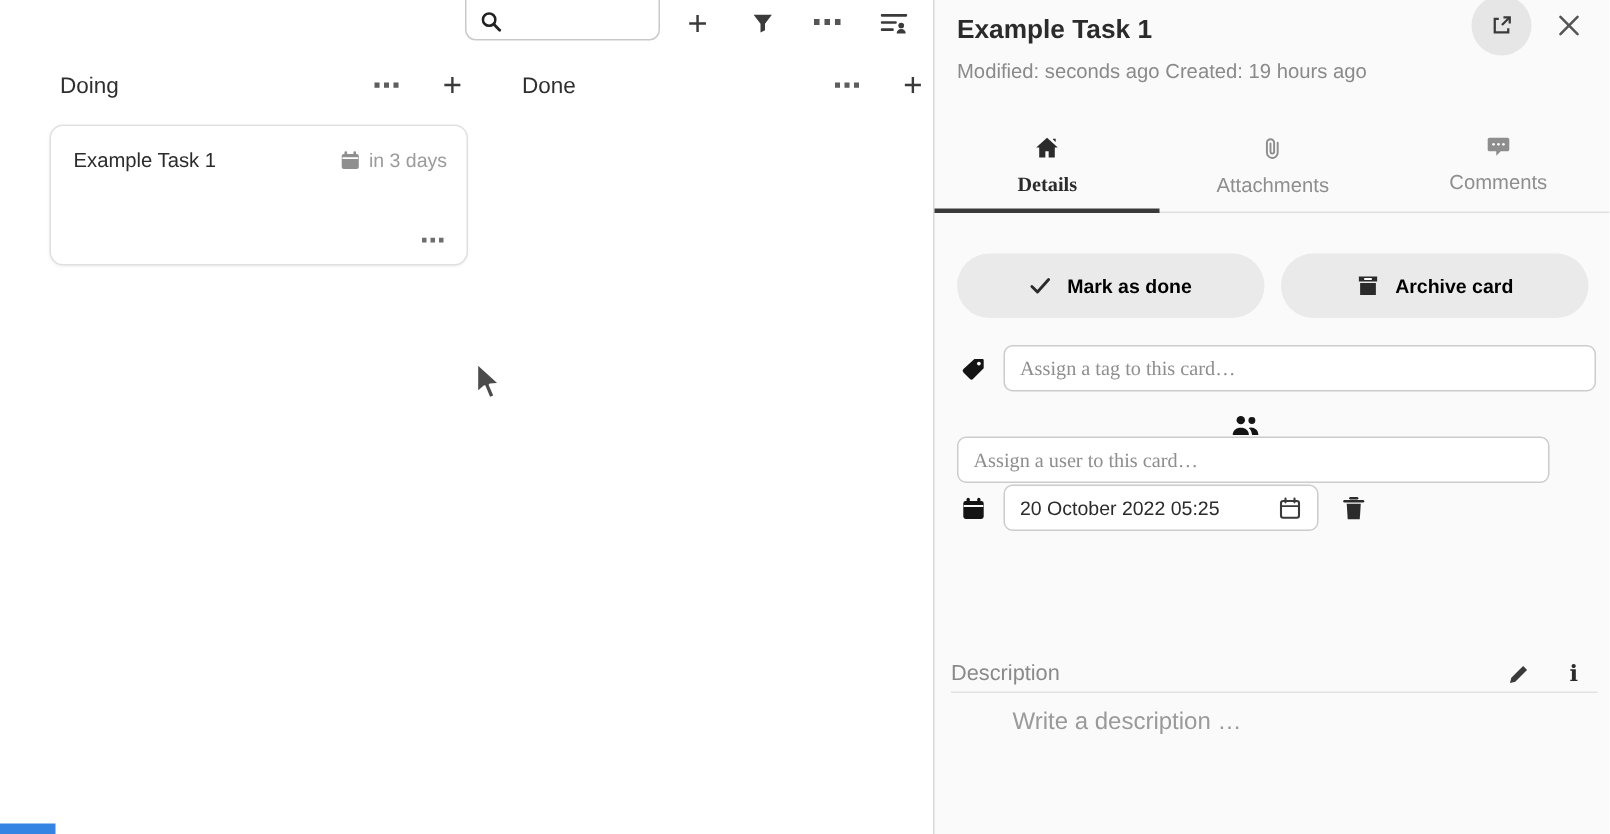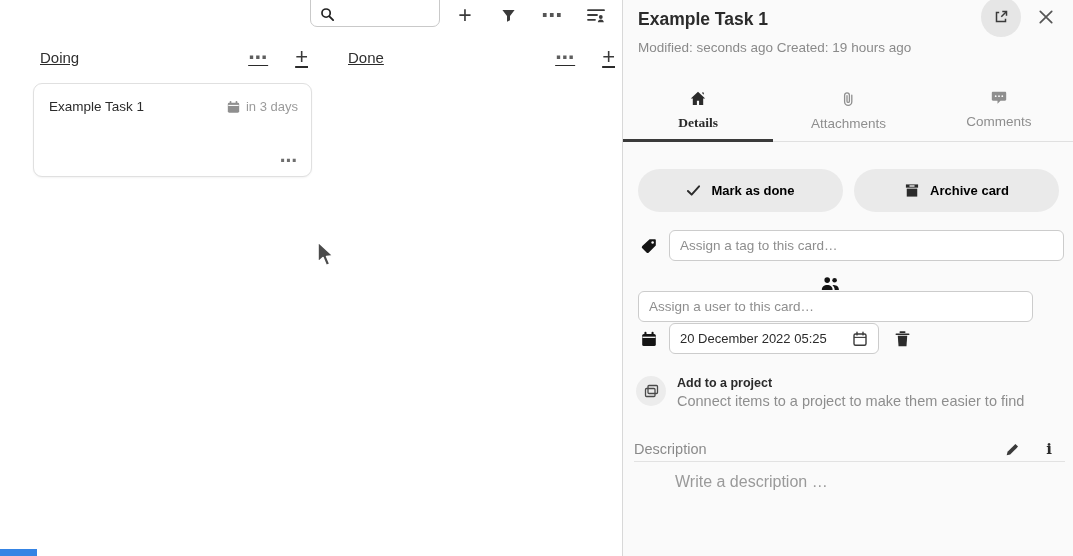--- a/index.html
+++ b/index.html
@@ -27,21 +27,21 @@
     position: absolute; top: 2px; width: 26px; height: 26px;
     display: flex; align-items: center; justify-content: center;
     color: #3a3a3a; cursor: default;
   }
   .tb-plus  { left: 452px; font-size: 23px; font-weight: 300; line-height: 24px; }
   .tb-filter{ left: 495px; }
   .tb-more  { left: 539px; font-size: 21px; font-weight: 700; color: #555; letter-spacing: 1px; }
   .tb-view  { left: 583px; }
 
   
-  .column { position: absolute; top: 40px; text-decoration: underline; }
+  .column { position: absolute; top: 40px; }
   .col-doing { left: 25px;  width: 293px; }
   .col-done  { left: 333px; width: 292px; }
   .col-header { display: flex; align-items: center; height: 34px; padding: 0 10px 0 15px; }
   .col-title { flex: 1; font-size: 15px; color: #2f2f2f; }
   .col-menu  { font-size: 19px; color: #5e5e5e; font-weight: 700; margin-right: 27px; letter-spacing: 1px; }
   .col-add   { font-size: 22px; font-weight: 300; color: #3a3a3a; line-height: 20px; }
 
   .kcard {
     position: absolute; left: 8px; top: 43px; width: 279px; height: 94px;
     background: #fff; border: 1px solid #e0e0e0; border-radius: 9px;
@@ -85,21 +85,21 @@
   .pill {
     flex: 1; height: 43px; border-radius: 22px; background: #eaeaea;
     display: flex; align-items: center; justify-content: center; gap: 10px;
     font-size: 13px; font-weight: 700; color: #000000;
   }
 
   .field-row { position: absolute; left: 15px; display: flex; align-items: center; }
   .row-icon { width: 21px; margin-right: 10px; display: flex; justify-content: center; }
   .assign-input {
     width: 395px; height: 31px; background: #fff; border: 1px solid #ccc; border-radius: 6px;
-    font-size: 13.5px; padding: 0 10px; color: #2b2b2b; outline: none; font-family: Liberation Sans, sans-serif;
+    font-size: 13.5px; padding: 0 10px; color: #2b2b2b; outline: none; font-family: Liberation Serif, serif;
   }
   .assign-input::placeholder { color: #8e8e8e; }
   .row-tag  { top: 230px; }
   .row-user { top: 276px; flex-direction: column; }
   .row-date { top: 323px; }
   .date-field {
     width: 210px; height: 31px; background: #fff; border: 1px solid #ccc; border-radius: 6px;
     display: flex; align-items: center; padding: 0 10px; gap: 8px;
   }
   .date-value { flex: 1; font-size: 13px; color: #2b2b2b; }
@@ -292,52 +292,38 @@
   <div class="field-row row-date">
     <span class="row-icon">
       <svg width="16" height="16" viewBox="0 0 16 16">
           <rect x="1.2" y="3" width="13.6" height="12" rx="1.6" fill="#141414"></rect>
           <rect x="3.4" y="0.8" width="2.1" height="3.2" rx="1" fill="#141414"></rect>
           <rect x="10.5" y="0.8" width="2.1" height="3.2" rx="1" fill="#141414"></rect>
           <path d="M1.5 6.3h13" stroke="#fafafa" stroke-width="1.3"></path>
         </svg>
     </span>
     <div class="date-field">
-      <span class="date-value">20 December 2022 05:25</span>
+      <span class="date-value">20 October 2022 05:25</span>
       <span>
         <svg width="16" height="16" viewBox="0 0 16 16" fill="none" stroke="#3a3a3a">
             <rect x="2" y="3" width="12" height="11.2" rx="1.5" stroke-width="1.4"></rect>
             <path d="M2 6.4h12" stroke-width="1.1"></path>
             <path d="M5 1.3v2.6M11 1.3v2.6" stroke-width="1.4" stroke-linecap="round"></path>
           </svg>
       </span>
     </div>
     <span class="trash-btn">
       <svg width="15" height="16" viewBox="0 0 14 16">
           <path d="M.8 3.2h12.4" stroke="#2b2b2b" stroke-width="1.6" stroke-linecap="round"></path>
           <path d="M4.8 1.1h4.4" stroke="#2b2b2b" stroke-width="1.7" stroke-linecap="round"></path>
           <path d="M2.3 4.8h9.4l-.7 10.4H3z" fill="#2b2b2b"></path>
         </svg>
     </span>
   </div>
 
-  <div class="project-row">
-    <div class="project-circle">
-      <span>
-        <svg width="17" height="16" viewBox="0 0 17 16" fill="none" stroke="#4a4a4a" stroke-width="1.3">
-            <rect x="5" y="2.5" width="9.5" height="8" rx="1"></rect>
-            <rect x="2.5" y="5.5" width="9.5" height="8" rx="1"></rect>
-          </svg>
-      </span>
-    </div>
-    <div class="project-texts">
-      <div class="project-t1">Add to a project</div>
-      <div class="project-t2">Connect items to a project to make them easier to find</div>
-    </div>
-  </div>
 
   <div class="desc-header">
     <span class="desc-label">Description</span>
     <span class="desc-edit">
       <span>
         <svg width="15" height="15" viewBox="0 0 16 16">
             <path d="M1.8 14.2l.9-3.7 8.4-8.4 2.8 2.8-8.4 8.4z" fill="#3a3a3a"></path>
           </svg>
       </span>
     </span>

